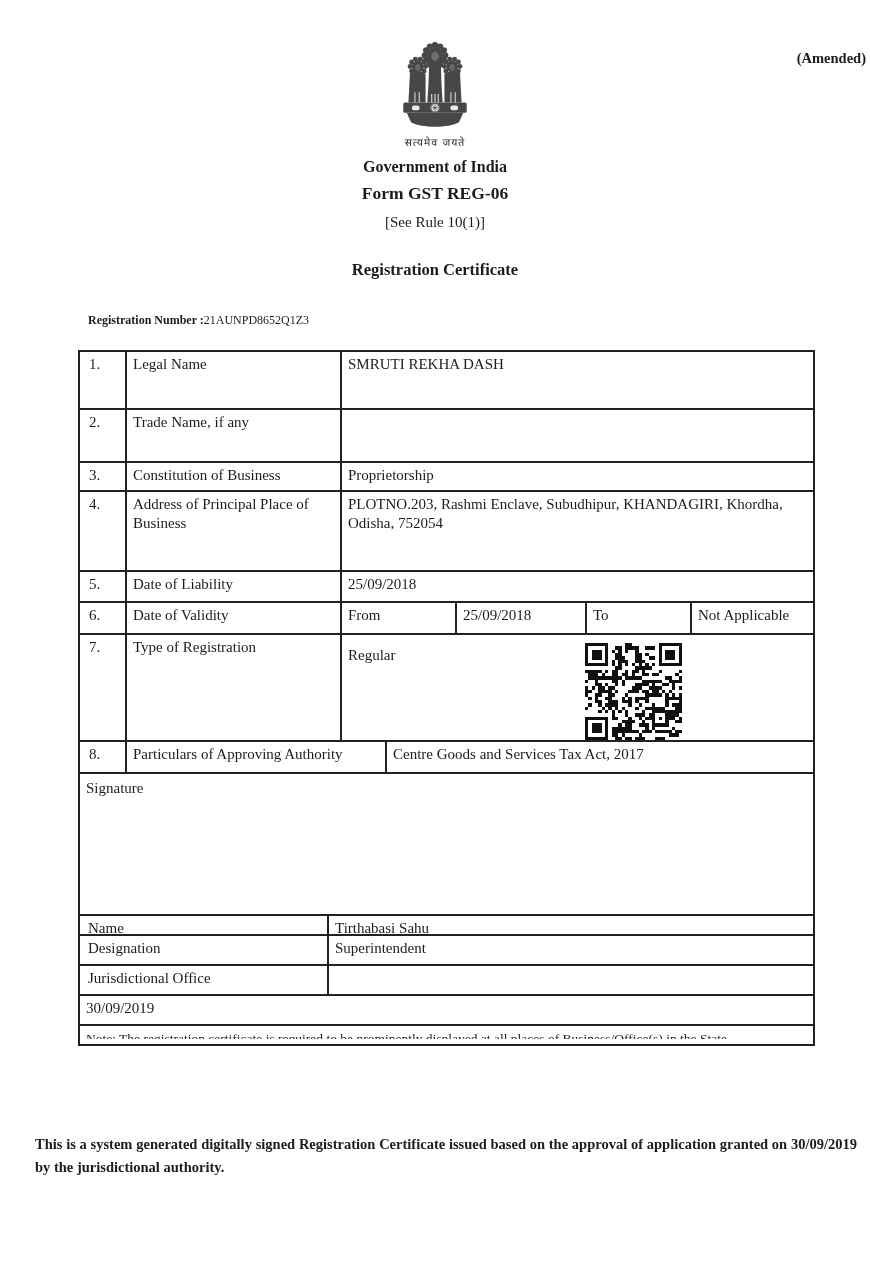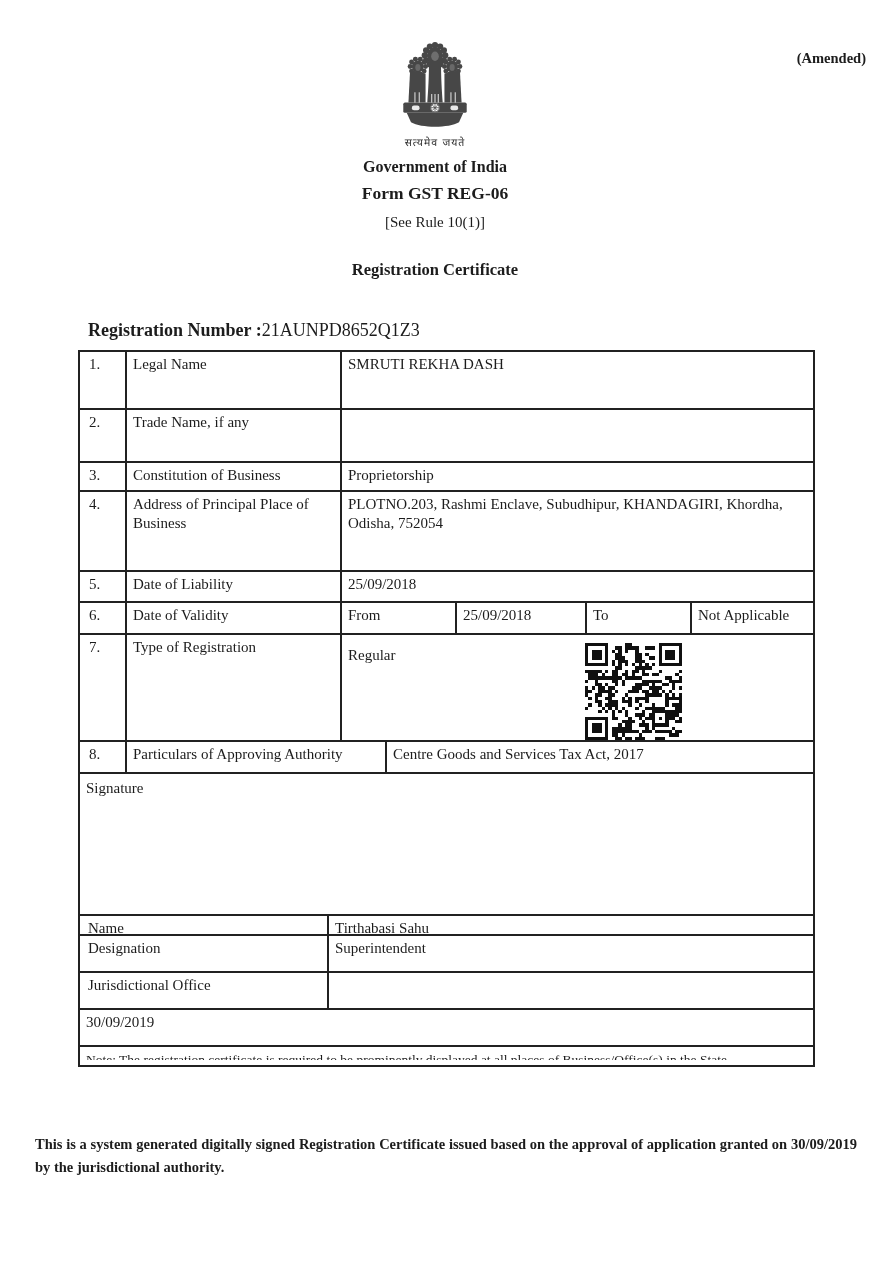--- a/index.html
+++ b/index.html
@@ -15,40 +15,40 @@
   .amended { top: 50px; right: 4px; font-weight: bold; font-size: 14.5px; }
 
   .emblem-wrap { top: 34px; left: 50%; transform: translateX(-50%); text-align: center; }
   .emblem-caption { font-family: "DejaVu Sans", sans-serif; font-size: 10.5px; color: #2a2a2a; margin-top: 1px; letter-spacing: 1px; }
 
   .gov-title   { top: 158px; font-weight: bold; font-size: 16px; }
   .form-title  { top: 183px; font-weight: bold; font-size: 17.5px; }
   .rule-ref    { top: 214px; font-size: 15px; }
   .cert-title  { top: 260px; font-weight: bold; font-size: 16.5px; }
 
-  .regnum { top: 320px; left: 88px; font-size: 18px; }
+  .regnum { top: 313px; left: 88px; font-size: 12px; }
   .regnum .lbl { font-weight: bold; }
 
   
   .cert-table {
     top: 350px; left: 78px; width: 737px;
     border: 2px solid #212121;
     font-size: 15px; line-height: 1.25;
   }
   .trow { display: flex; width: 100%; border-top: 2px solid #212121; }
   .trow:first-child { border-top: none; }
   .tcell { border-left: 2px solid #212121; padding: 3px 6px 2px 6px; overflow: hidden; }
   .tcell:first-child { border-left: none; }
   .c-num   { width: 45px;  flex: 0 0 45px; padding-left: 9px; }
   .c-label { width: 215px; flex: 0 0 215px; }
   .c-value { flex: 1 1 auto; }
   .h-r1 { height: 56px; }  .h-r2 { height: 53px; }  .h-r3 { height: 29px; }
   .h-r4 { height: 80px; }  .h-r5 { height: 31px; }  .h-r6 { height: 32px; }
   .h-r7 { height: 107px; } .h-r8 { height: 32px; }  .h-sig { height: 142px; }
-  .h-small { height: 20px; } .h-off { height: 37px; }
+  .h-small { height: 20px; } .h-off { height: 30px; }
   .c-label8 { width: 260px; flex: 0 0 260px; }
   .c-offlabel { width: 247px; flex: 0 0 247px; padding-left: 8px; }
   .validity-cells { display: flex; flex: 1 1 auto; padding: 0; }
   .vcell { border-left: 2px solid #212121; padding: 3px 6px; }
   .vcell:first-child { border-left: none; }
   .v-from { width: 113px; flex: 0 0 113px; }
   .v-fromval { width: 130px; flex: 0 0 130px; }
   .v-to { width: 105px; flex: 0 0 105px; }
   .v-toval { flex: 1 1 auto; }
   .reg-type-cell { position: relative; padding-top: 11px; }

